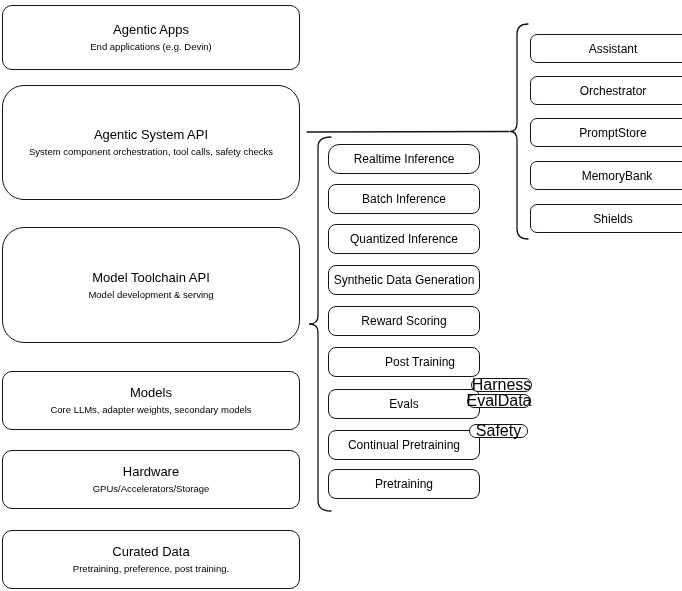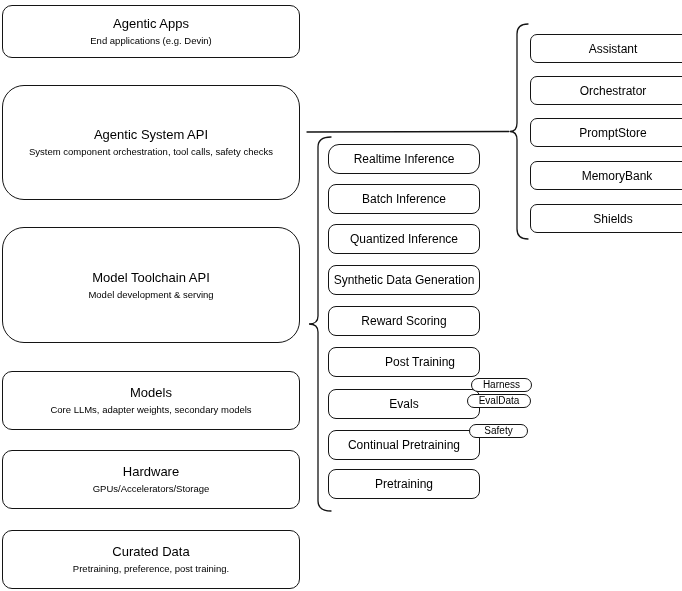--- a/index.html
+++ b/index.html
@@ -44,40 +44,40 @@
   .badge {
     position: absolute;
     background: #ffffff;
     border: 1px solid #141414;
     border-radius: 8px;
     height: 14px;
     box-sizing: border-box;
     display: flex;
     align-items: center;
     justify-content: center;
-    font-size: 10px;
+    font-size: 16px;
     line-height: 12px;
     z-index: 3;
   }
 </style>
 </head>
 <body>
 
 <div class="canvas">
 
   <svg class="connectors" viewBox="0 0 682 591">
 
     <path d="M307,132 L509,131.5" stroke="#141414" stroke-width="1.3" fill="none" stroke-linecap="round"></path>
 
     <path d="M528,24 C520,24 517,27.5 517,34 L517,123 C517,129 514.5,131.5 510,131.5 C514.5,131.5 517,134 517,140 L517,229 C517,235.5 520,239 528,239" stroke="#141414" stroke-width="1.3" fill="none" stroke-linecap="round"></path>
 
     <path d="M331,137 C321.5,137 318,140.5 318,147 L318,316 C318,321.5 315,324 309,324 C315,324 318,326.5 318,332 L318,501 C318,507.5 321.5,511 331,511" stroke="#141414" stroke-width="1.3" fill="none" stroke-linecap="round"></path>
   </svg>
 
-  <div class="node lbox" style="top:5px;height:53px;border-radius:10px;">
+  <div class="node lbox" style="top:5px;height:65px;border-radius:10px;">
     <div class="ltitle">Agentic Apps</div>
     <div class="lsub">End applications (e.g. Devin)</div>
   </div>
 
   <div class="node lbox" style="top:85px;height:115px;border-radius:22px;">
     <div class="ltitle">Agentic System API</div>
     <div class="lsub">System component orchestration, tool calls, safety checks</div>
   </div>
 
   <div class="node lbox" style="top:227px;height:116px;border-radius:22px;">

